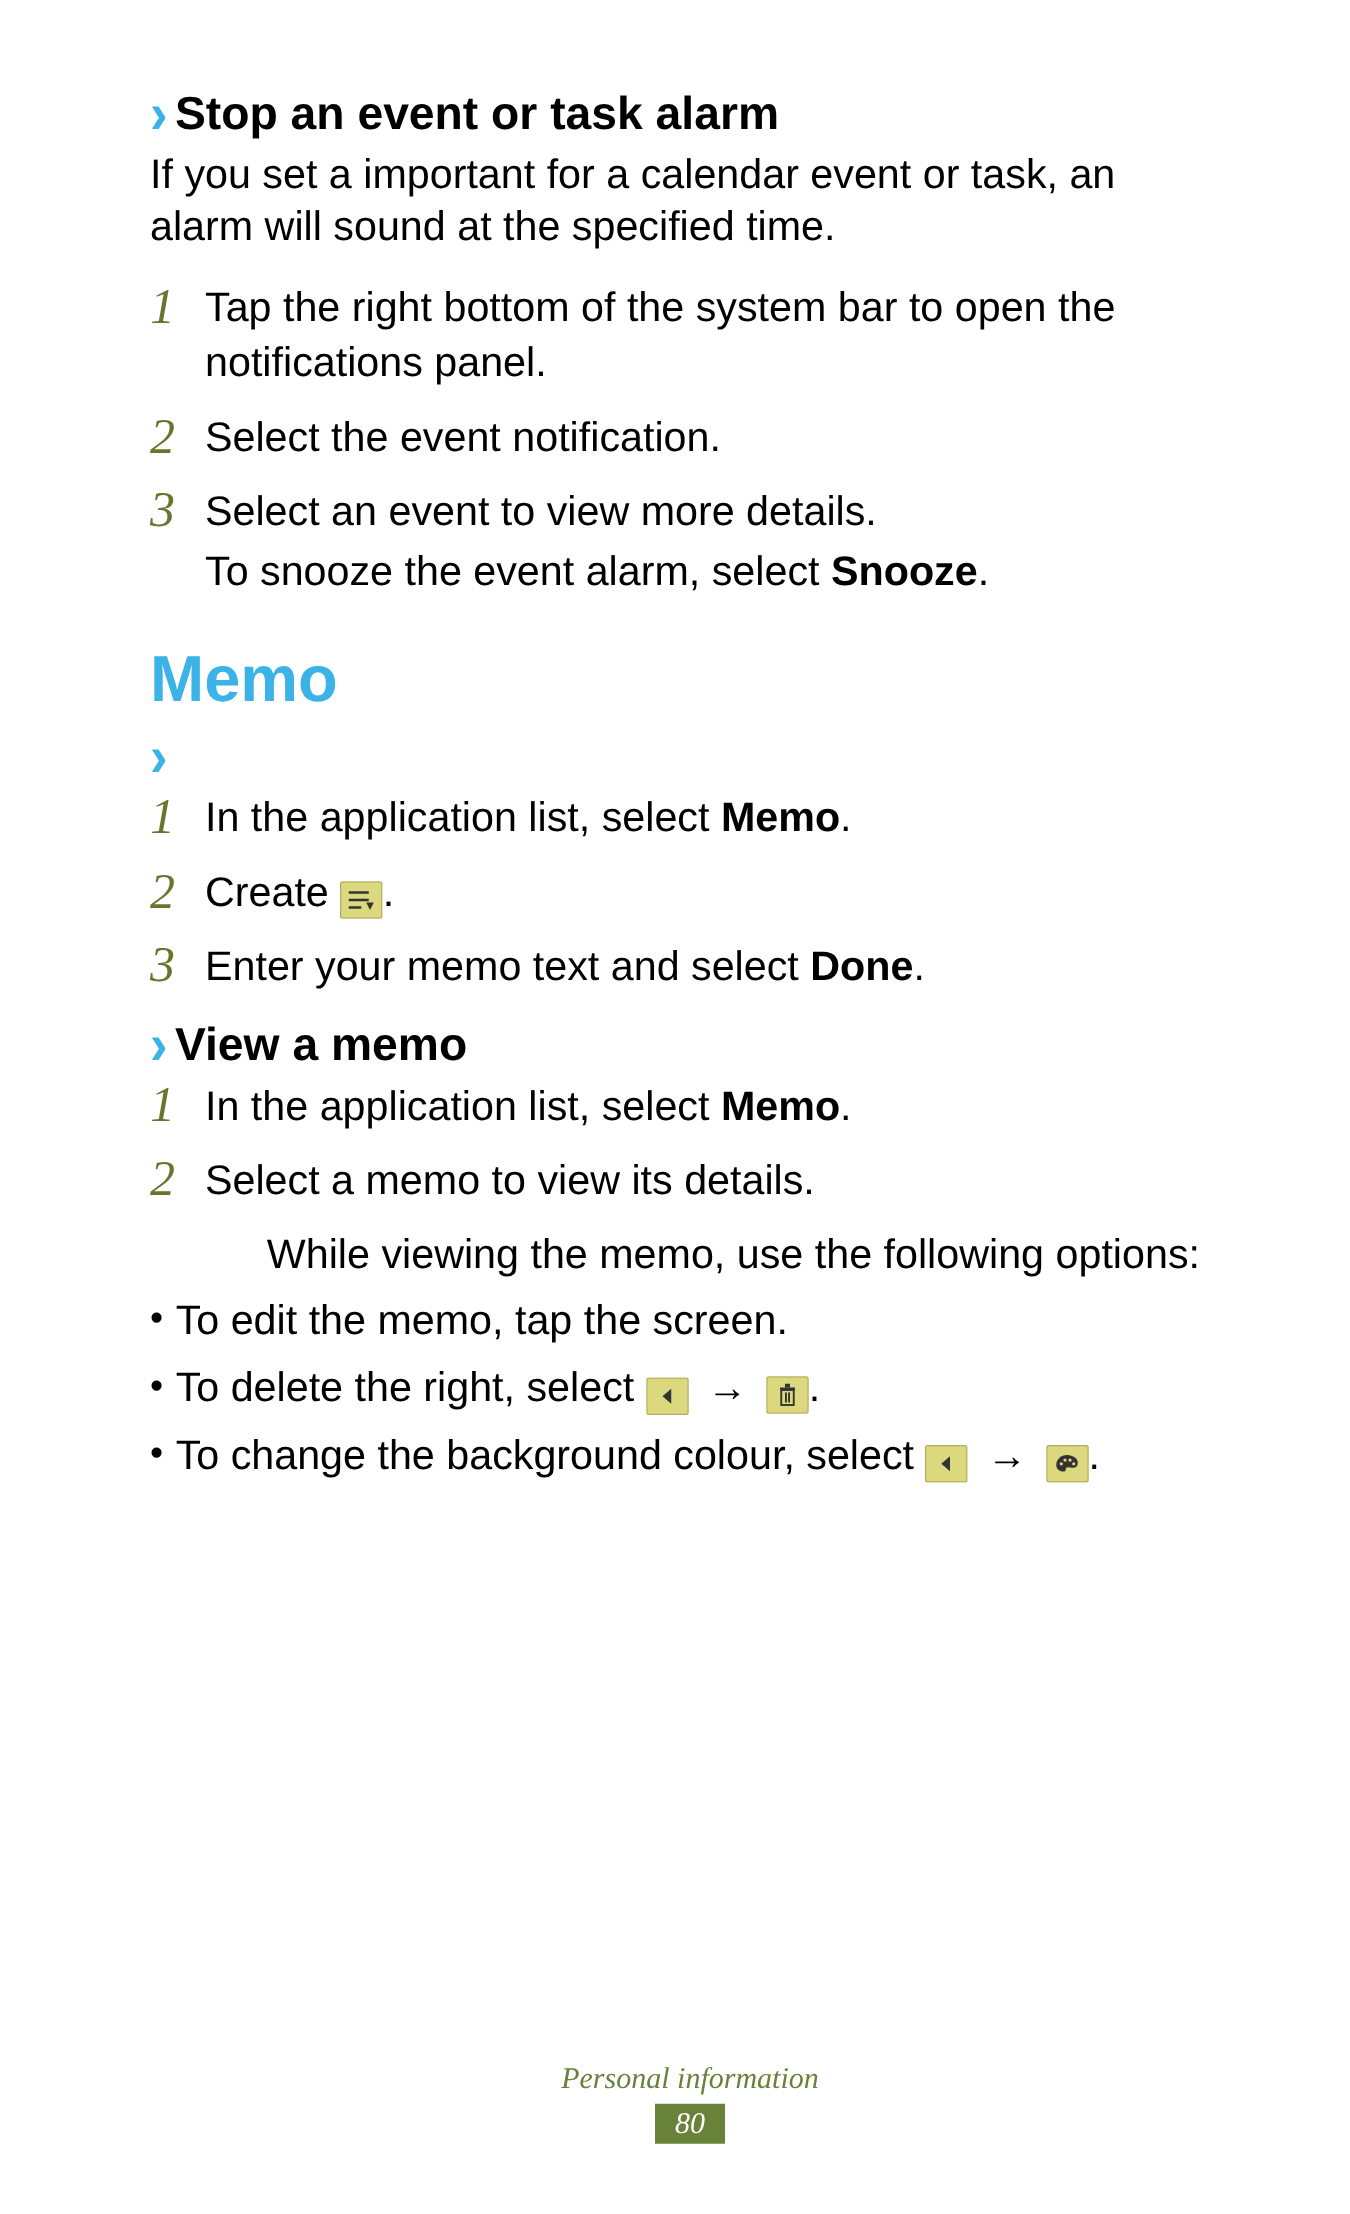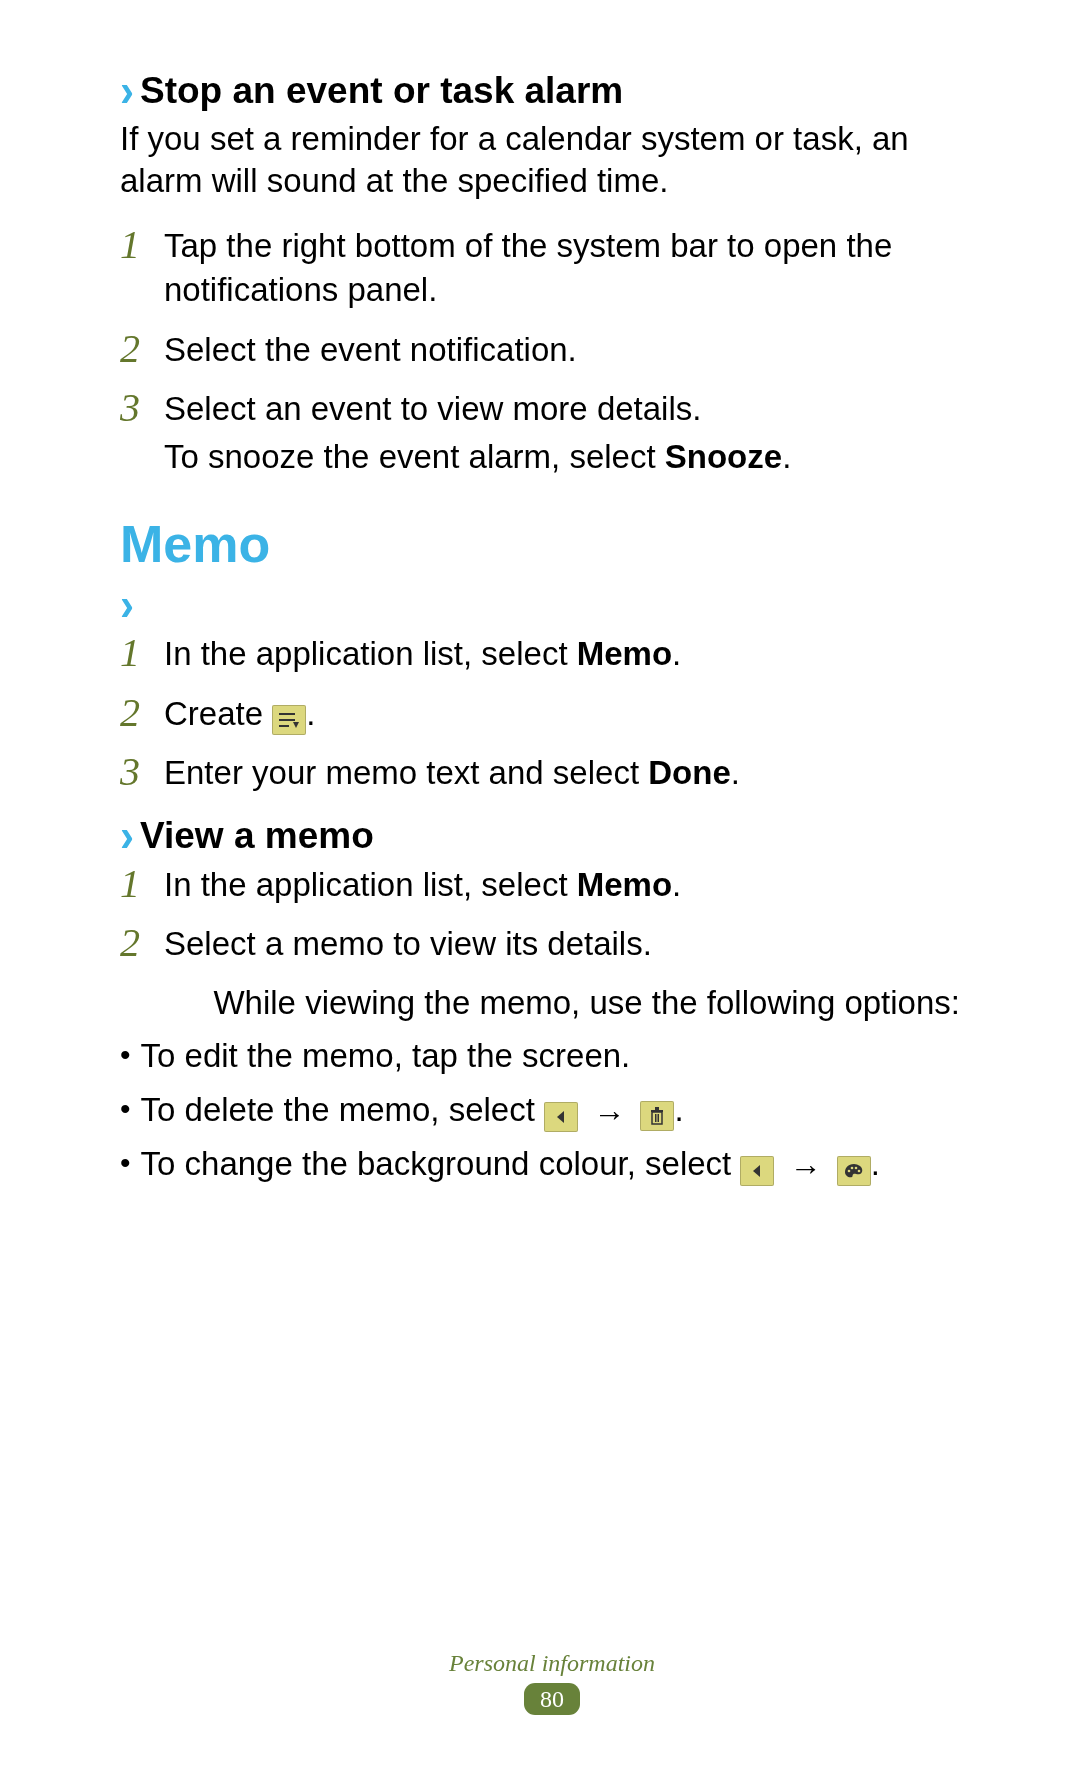--- a/index.html
+++ b/index.html
@@ -119,35 +119,36 @@
     margin-bottom: 6px;
   }
   .page-badge {
     display: inline-flex;
     align-items: center;
     justify-content: center;
     width: 56px;
     height: 32px;
     background: #68823a;
     color: #fff;
+    font-style: italic;
     font-size: 24px;
     font-family: Georgia, "Times New Roman", serif;
-    border-radius: 11px;
+    border-radius: 0;
   }
 </style>
 </head>
 <body>
 
 <div class="page">
 
   <div class="sub-heading">
     <span class="chevron">›</span>
     <span>Stop an event or task alarm</span>
   </div>
-  <p class="para">If you set a reminder for a calendar system or task, an alarm will sound at the specified time.</p>
+  <p class="para">If you set a important for a calendar event or task, an alarm will sound at the specified time.</p>
 
   <div class="steps">
     <div class="step">
       <span class="step-num">1</span>
       <span class="step-body">Tap the right bottom of the system bar to open the notifications panel.</span>
     </div>
     <div class="step">
       <span class="step-num">2</span>
       <span class="step-body">Select the event notification.</span>
     </div>
@@ -215,21 +216,21 @@
   <p class="para" style="margin-bottom:8px;text-align:right;">While viewing the memo, use the following options:</p>
 
   <div class="bullets">
     <div class="bullet">
       <span class="dot">•</span>
       <span>To edit the memo, tap the screen.</span>
     </div>
     <div class="bullet">
       <span class="dot">•</span>
       <span>
-        <span>To delete the memo, select </span>
+        <span>To delete the right, select </span>
         <span class="inline-icon">
           <svg width="18" height="18" viewBox="0 0 18 18">
               <path d="M12 3 L5 9 L12 15 Z" fill="#333"></path>
             </svg>
         </span>
         <span class="arrow">→</span>
         <span class="inline-icon">
           <svg width="18" height="20" viewBox="0 0 18 20">
             <rect x="3" y="4" width="12" height="2" fill="#333"></rect>
             <rect x="7" y="1" width="4" height="3" fill="#333"></rect>

